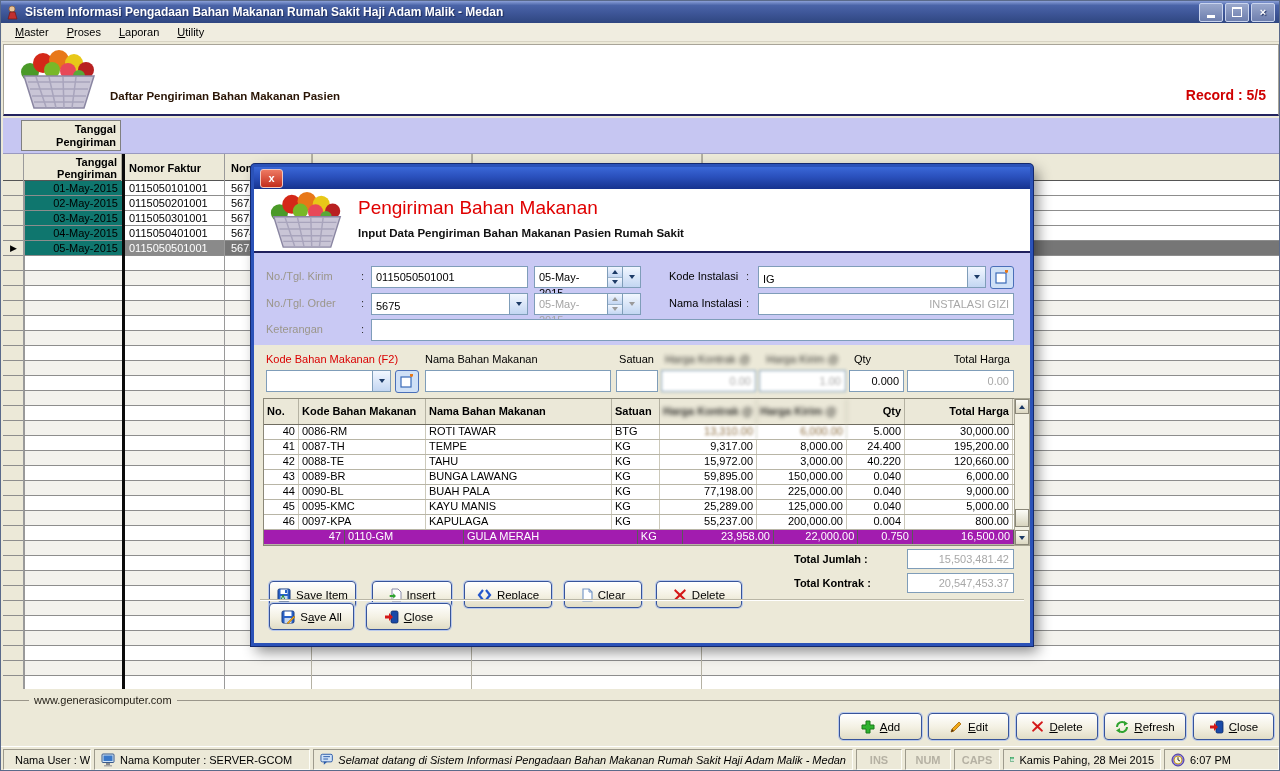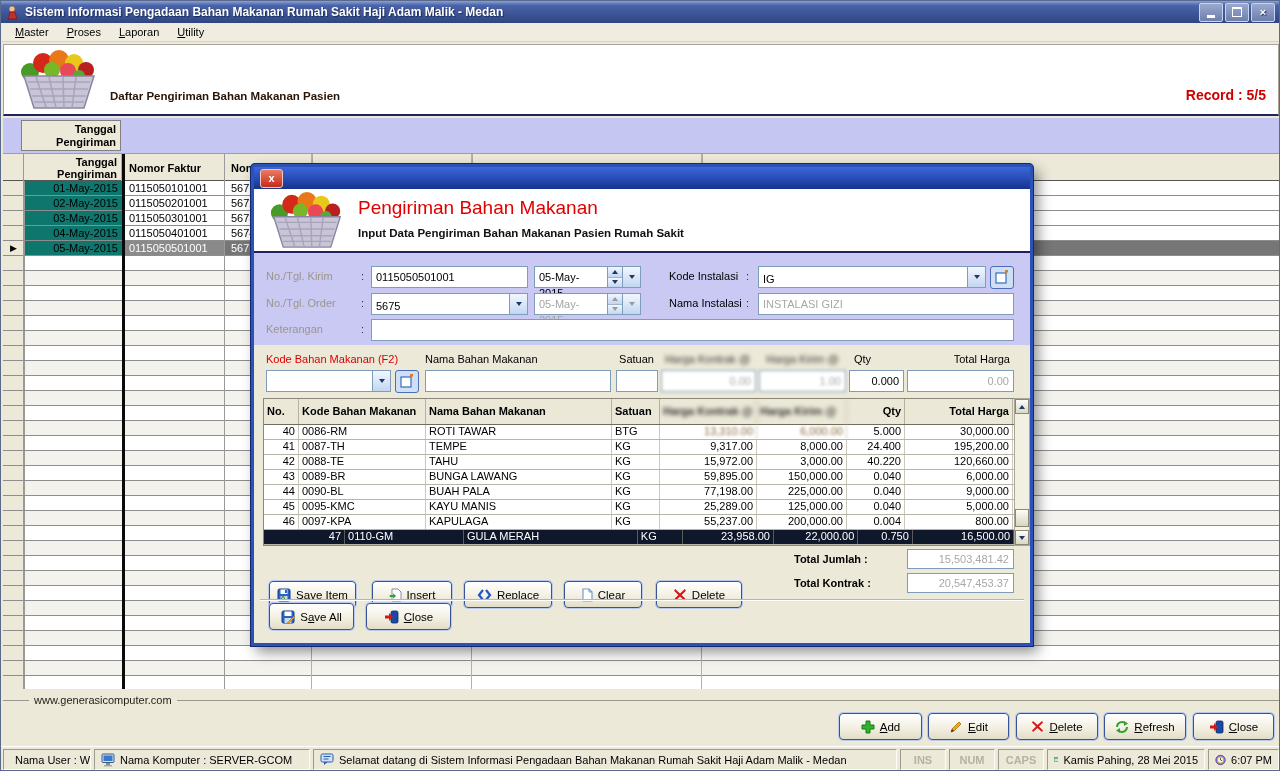--- a/index.html
+++ b/index.html
@@ -107,21 +107,21 @@
   .elabel{position:absolute;top:164px;font-size:11px;color:#000;}
   
   .dgrid{position:absolute;left:9px;top:209px;width:750px;height:146px;border:1px solid #8a8778;box-sizing:content-box;background:#fff;}
   .dgrid-header{display:flex;height:26px;background:#ebe8d8;border-bottom:1px solid #706d60;box-sizing:border-box;font-weight:bold;}
   .dh{box-sizing:border-box;border-right:1px solid #b5b2a2;padding:1px 3px;display:flex;align-items:center;line-height:11px;}
   .dh.num{justify-content:flex-end;text-align:right;}
   .c0{width:35px;}.c1{width:127px;}.c2{width:186px;}.c3{width:48px;}.c4{width:97px;}.c5{width:90px;}.c6{width:58px;}.c7{width:108px;}
   .dgrid-row{display:flex;height:15px;border-bottom:1px solid #b8b5a6;box-sizing:border-box;background:#fff;}
   .dcell{box-sizing:border-box;border-right:1px solid #ccc9ba;padding:0 3px;line-height:13px;white-space:nowrap;overflow:hidden;}
   .dcell.num{text-align:right;}
-  .dgrid-row.sel{background:#0f172a;color:#fff;padding-left:48px;}
+  .dgrid-row.sel{background:#a21caf;color:#fff;padding-left:48px;}
   .dgrid-row.sel .dcell{border-right-color:#5a5a5a;}
   
   .dsb{position:absolute;left:760px;top:209px;width:16px;height:148px;background:#f2f0e2;border:1px solid #a9a694;box-sizing:border-box;}
   .sbtn{position:absolute;left:0;width:14px;height:15px;background:linear-gradient(#fdfdf8,#dcd8c2);border:1px solid #8a8778;box-sizing:border-box;display:flex;align-items:center;justify-content:center;}
   .sthumb{position:absolute;left:0;width:14px;height:18px;background:linear-gradient(#fdfdf8,#d8d4be);border:1px solid #8a8778;box-sizing:border-box;}
   
   .totlabel{position:absolute;font-weight:bold;color:#000;}
   
   .dlg-sep{position:absolute;left:6px;top:410px;width:764px;height:1px;background:#b9b6a6;box-shadow:0 1px 0 #fff;}
 </style>
@@ -358,21 +358,21 @@
   </div>
   <div class="seg" style="width:216px;">
     <svg width="14" height="14" viewBox="0 0 14 14">
       <rect x="1" y="1" width="12" height="8.5" rx="1" fill="#cfe2f4" stroke="#3a5a8a"></rect>
       <rect x="2.5" y="2.5" width="9" height="5.5" fill="#3a78c8"></rect>
       <rect x="5" y="10" width="4" height="2" fill="#8a8a8a"></rect>
         <rect x="3" y="12" width="8" height="1.5" fill="#aaa"></rect>
     </svg>
     <span>Nama Komputer : SERVER-GCOM</span>
   </div>
-  <div class="seg" style="width:584px;">
+  <div class="seg" style="width:540px;font-style:italic;">
     <svg width="14" height="13" viewBox="0 0 14 13">
       <rect x="1" y="1" width="12" height="8" rx="1.5" fill="#cfe2f8" stroke="#2a5aa8"></rect>
       <path d="M4 9 L4 12 L7.5 9 Z" fill="#2a5aa8"></path>
       <path d="M3.5 3.5 h7 M3.5 6 h5" stroke="#2a5aa8" stroke-width="1"></path>
     </svg>
     <span>Selamat datang di Sistem Informasi Pengadaan Bahan Makanan Rumah Sakit Haji Adam Malik - Medan</span>
   </div>
   <div class="seg keys" style="width:46px;text-align:right;">
       <span>INS</span>
     </div>
@@ -474,21 +474,21 @@
           <div>
             <span class="tri-down"></span>
           </div>
         </div>
       <div class="carrow">
           <span class="tri-down"></span>
         </div>
     </div>
     <div class="blabel" style="left:415px;top:108px;">Nama Instalasi</div>
     <div class="colon" style="left:492px;top:108px;">:</div>
-    <div class="tbox" style="left:504px;top:104px;width:256px;color:#a8a8a8;">INSTALASI GIZI</div>
+    <div class="tbox" style="left:504px;top:104px;width:256px;color:#a8a8a8;text-align:right;">INSTALASI GIZI</div>
 
     <div class="flabel" style="left:12px;top:134px;">Keterangan</div>
     <div class="colon" style="left:107px;top:134px;">:</div>
     <input class="tbox" style="left: 117px; top: 130px; width: 643px;" value="">
 
     <div class="elabel" style="left:12px;color:#d90000;">Kode Bahan Makanan (F2)</div>
     <div class="elabel" style="left:171px;">Nama Bahan Makanan</div>
     <div class="elabel" style="left:360px;width:45px;text-align:center;">Satuan</div>
     <div class="elabel redact" style="left:405px;width:97px;text-align:center;">Harga Kontrak @</div>
     <div class="elabel redact" style="left:505px;width:87px;text-align:center;">Harga Kirim @</div>

